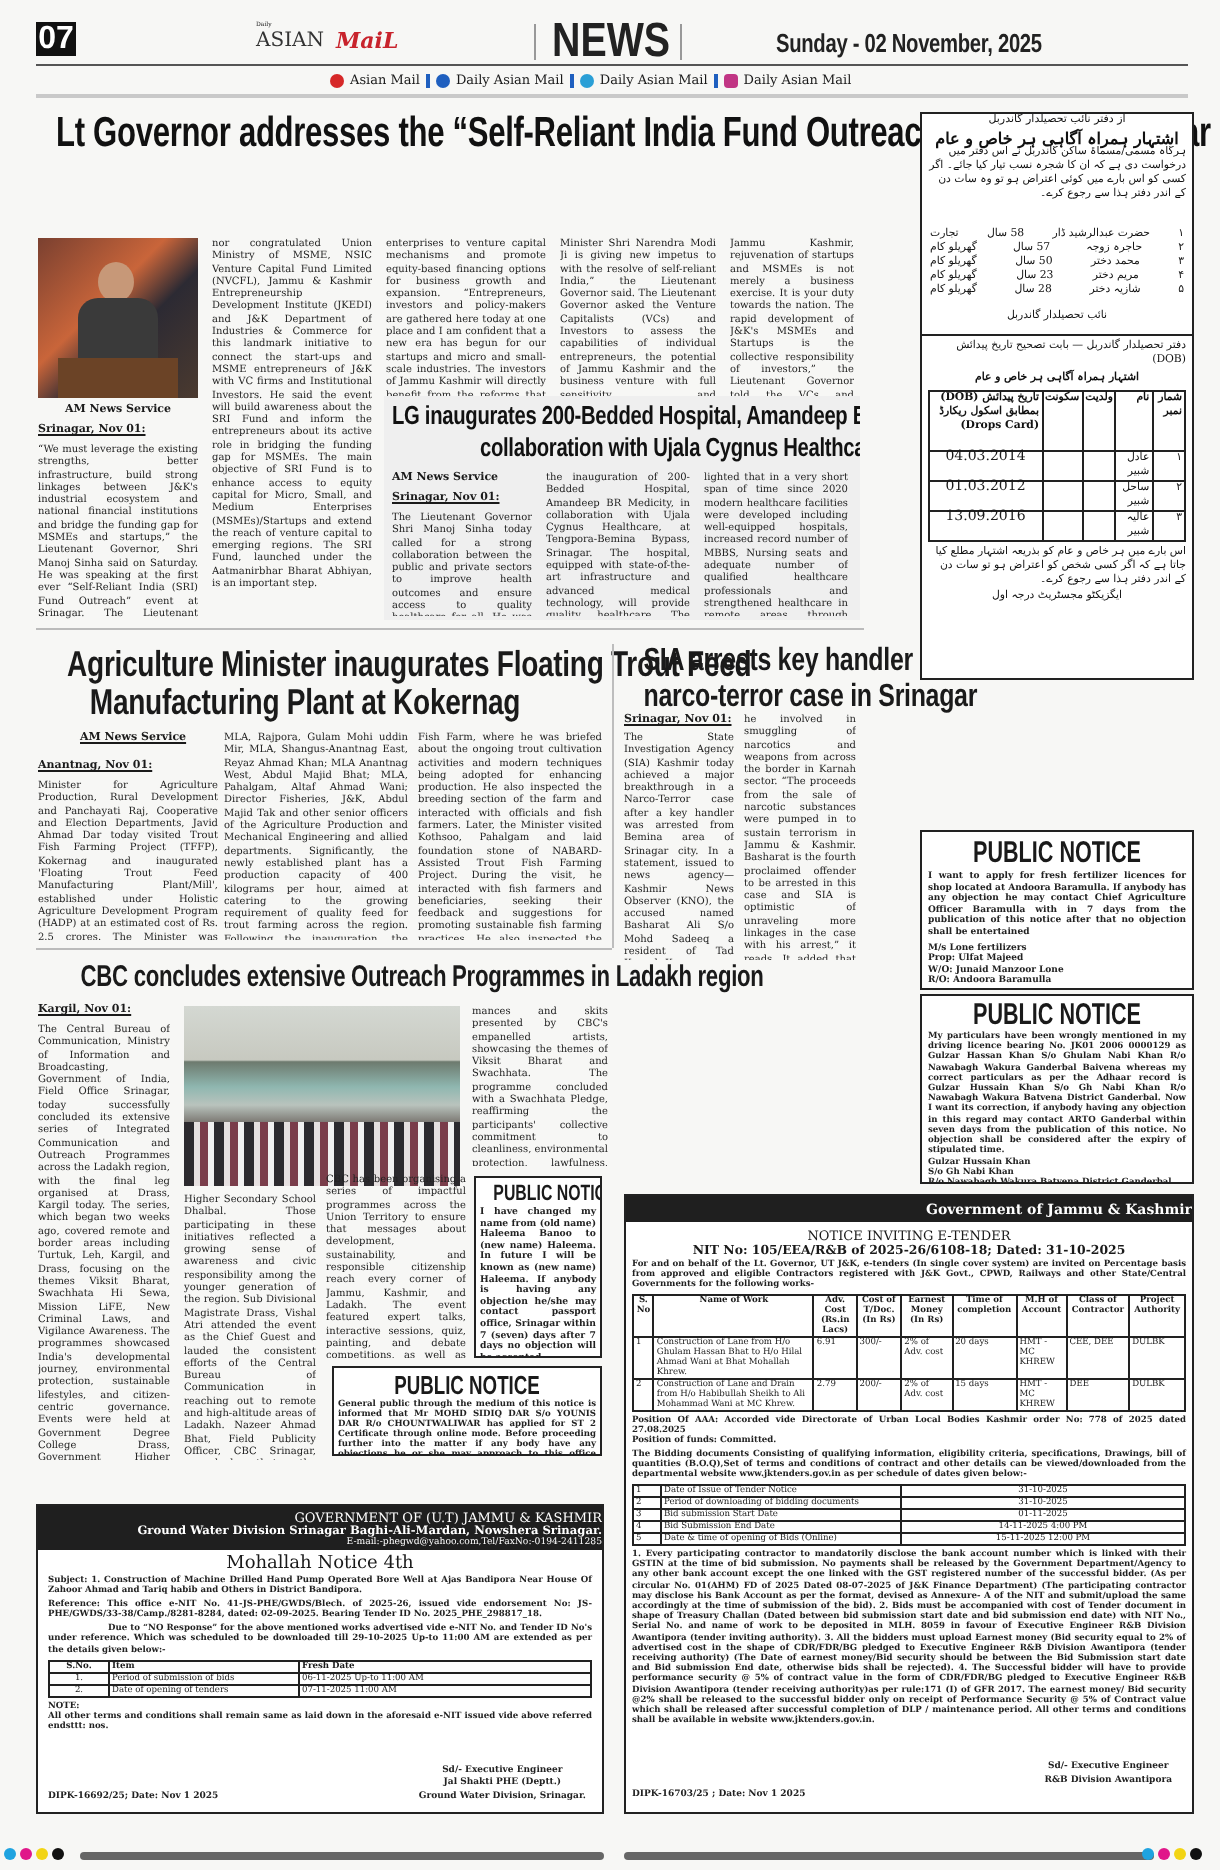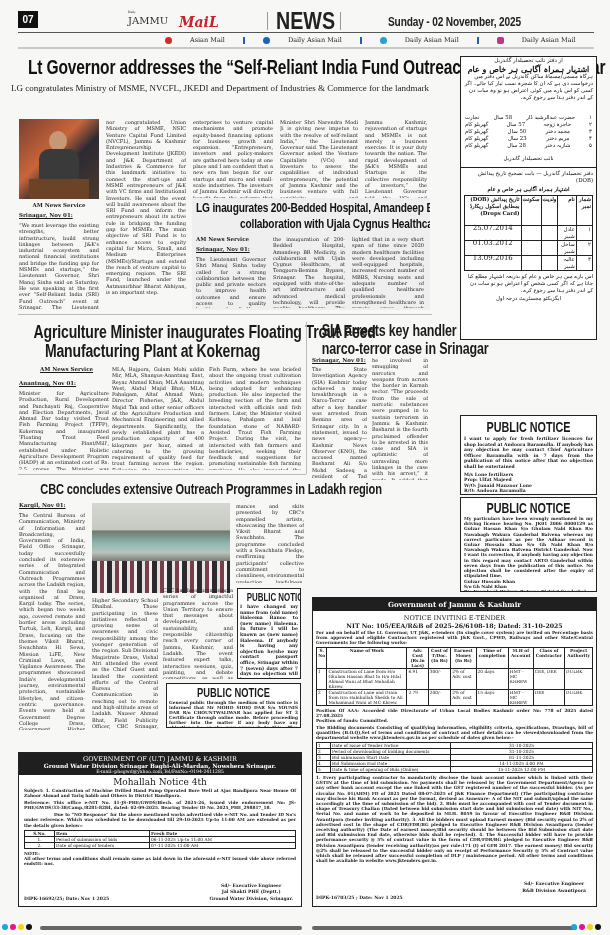--- a/index.html
+++ b/index.html
@@ -4,59 +4,58 @@
 <style>
 *{box-sizing:border-box;margin:0;padding:0}
 body{width:610px;height:935px;background:#f7f7f5;font-family:"DejaVu Serif",serif;color:#1a1a1a;overflow:hidden;position:relative}
 .abs{position:absolute}
 .cond{font-family:"Liberation Sans",sans-serif;font-weight:bold;transform:scaleX(.78);transform-origin:left center;white-space:nowrap;letter-spacing:-.2px}
 .ctr{transform-origin:center center}
 .body{font-family:"DejaVu Serif",serif;font-size:5px;line-height:6.3px;text-align:justify;color:#222}
 .byline{font-size:5.5px;font-weight:bold;text-decoration:underline}
 .box{border:1.3px solid #222;background:#fff}
 .pn-title{font-family:"Liberation Sans",sans-serif;font-weight:bold;font-size:20px;text-align:center;transform:scaleX(.72);white-space:nowrap}
-.dark{background:#1f1f1f;color:#fff;text-align:center;font-family:"DejaVu Serif",serif;font-weight:bold}
+.dark{background:#1f1f1f;color:#fff;text-align:right;font-family:"DejaVu Serif",serif;font-weight:bold}
 table{border-collapse:collapse;width:100%}
 td,th{border:.8px solid #222;font-size:4.3px;line-height:5px;padding:0 1px;vertical-align:top}
 .vrule{background:#bdbdbd;width:1px}
 .photo{overflow:hidden}
 .urdu{font-size:5.4px;line-height:7px;direction:rtl;text-align:right;color:#111}
 </style>
 </head>
 <body>
 
-<div class="abs" style="left:18px;top:11px;width:20px;height:17px;background:#111;color:#fff;font-family:'Liberation Sans',sans-serif;font-weight:bold;font-size:10px;text-align:center;line-height:17px"><span>07</span></div>
+<div class="abs" style="left:18px;top:11px;width:20px;height:17px;background:#111;color:#fff;font-family:'Liberation Sans',sans-serif;font-weight:bold;font-size:16px;text-align:center;line-height:17px"><span>07</span></div>
 <div class="abs" style="left:128px;top:10px;width:82px;height:18px">
   <span class="abs" style="font-size:3px;left:0;top:0">Daily</span>
-  <span class="abs" style="font-family:'DejaVu Serif',serif;font-size:10px;left:0;top:5px;color:#333">JAMMU</span>
-  <span class="abs" style="font-family:'DejaVu Serif',serif;font-size:14px;left:51px;top:4px;color:#c8232c;font-weight:bold;font-style:italic">MaiL</span>
+  <span class="abs" style="font-family:'DejaVu Serif',serif;font-size:10px;left:0;top:5px;color:#333">ASIAN</span>
+  <span class="abs" style="font-family:'DejaVu Serif',serif;font-size:11px;left:40px;top:4px;color:#c8232c;font-weight:bold;font-style:italic">MaiL</span>
 </div>
 <div class="abs vrule" style="left:267px;top:12px;height:18px;background:#999"></div>
 <div class="abs" style="left:276px;top:7px;font-family:'Liberation Sans',sans-serif;font-weight:bold;font-size:24px;color:#222;transform:scaleX(.82);transform-origin:left"><span>NEWS</span></div>
 <div class="abs vrule" style="left:340px;top:12px;height:18px;background:#999"></div>
 <div class="abs cond" style="left:388px;top:14px;font-size:13px;color:#222">Sunday - 02 November, 2025</div>
 <div class="abs" style="left:18px;top:32px;width:576px;height:1px;background:#555"></div>
-<div class="abs" style="left:165px;top:36px;display:flex;gap:18px;font-size:6.5px;align-items:center">
+<div class="abs" style="left:165px;top:36px;display:flex;gap:3px;font-size:6.5px;align-items:center">
   <span style="width:7px;height:7px;border-radius:50%;background:#d62828;display:inline-block"></span>
     <span>Asian Mail</span>
     <span style="width:2px;height:7px;background:#1f5fbf"></span>
   <span style="width:7px;height:7px;border-radius:50%;background:#1f5fbf;display:inline-block"></span>
     <span>Daily Asian Mail</span>
     <span style="width:2px;height:7px;background:#1f5fbf"></span>
   <span style="width:7px;height:7px;border-radius:50%;background:#2a9fd6;display:inline-block"></span>
     <span>Daily Asian Mail</span>
     <span style="width:2px;height:7px;background:#1f5fbf"></span>
   <span style="width:7px;height:7px;border-radius:2px;background:#c13584;display:inline-block"></span>
     <span>Daily Asian Mail</span>
 </div>
 <div class="abs" style="left:18px;top:47px;width:576px;height:1.5px;background:#c9c9c9"></div>
 
 <div class="abs cond" style="left:28px;top:55px;font-size:21px;color:#111;transform:scaleX(.74)">Lt Governor addresses the “Self-Reliant India Fund Outreach” event at Srinagar</div>
 <div class="abs" style="left:0;top:82px;width:440px;text-align:center;font-family:'Liberation Serif',serif;font-size:9px;line-height:12px">
-  <div>LG congratulates Ministry of MSME, NVCFL, JKEDI and Department of Industries &amp; Commerce for the landmark</div>
 </div>
 <div class="abs photo" style="left:19px;top:119px;width:80px;height:80px;background:linear-gradient(135deg,#7a4030 0%,#c9653a 40%,#2c2a33 60%,#4b3a2f 100%)">
   <div class="abs" style="left:30px;top:12px;width:18px;height:20px;border-radius:50%;background:#c79878"></div>
   <div class="abs" style="left:20px;top:30px;width:40px;height:50px;background:#3a3a3a;border-radius:10px 10px 0 0"></div>
   <div class="abs" style="left:10px;top:60px;width:60px;height:20px;background:#6b4326"></div>
 </div>
 <div class="abs" style="left:19px;top:202px;width:80px;text-align:center;font-size:5.5px;font-weight:bold">AM News Service</div>
 <div class="abs byline" style="left:19px;top:212px">Srinagar, Nov 01:</div>
 <div class="abs body" style="left:19px;top:222px;width:80px;height:88px;overflow:hidden">“We must leverage the existing strengths, better infrastructure, build strong linkages between J&amp;K's industrial ecosystem and national financial institutions and bridge the funding gap for MSMEs and startups,” the Lieutenant Governor, Shri Manoj Sinha said on Saturday. He was speaking at the first ever “Self-Reliant India (SRI) Fund Outreach” event at Srinagar. The Lieutenant Gover-</div>
 <div class="abs body" style="left:106px;top:119px;width:80px;height:191px;overflow:hidden">nor congratulated Union Ministry of MSME, NSIC Venture Capital Fund Limited (NVCFL), Jammu &amp; Kashmir Entrepreneurship Development Institute (JKEDI) and J&amp;K Department of Industries &amp; Commerce for this landmark initiative to connect the start-ups and MSME entrepreneurs of J&amp;K with VC firms and Institutional Investors. He said the event will build awareness about the SRI Fund and inform the entrepreneurs about its active role in bridging the funding gap for MSMEs. The main objective of SRI Fund is to enhance access to equity capital for Micro, Small, and Medium Enterprises (MSMEs)/Startups and extend the reach of venture capital to emerging regions. The SRI Fund, launched under the Aatmanirbhar Bharat Abhiyan, is an important step.</div>
@@ -159,21 +158,21 @@
             <th class="urdu">نام</th>
             <th class="urdu">ولدیت</th>
             <th class="urdu">سکونت</th>
             <th class="urdu" style="height:30px">تاریخ پیدائش (DOB) بمطابق اسکول ریکارڈ (Drops Card)</th>
           </tr>
     <tr>
             <td class="urdu">١</td>
             <td class="urdu">عادل شبیر</td>
             <td></td>
             <td></td>
-            <td style="font-size:7px;text-align:center">25.07.2014</td>
+            <td style="font-size:7px;text-align:center">04.03.2014</td>
           </tr>
     <tr>
             <td class="urdu">٢</td>
             <td class="urdu">ساحل شبیر</td>
             <td></td>
             <td></td>
             <td style="font-size:7px;text-align:center">01.03.2012</td>
           </tr>
     <tr>
             <td class="urdu">٣</td>

